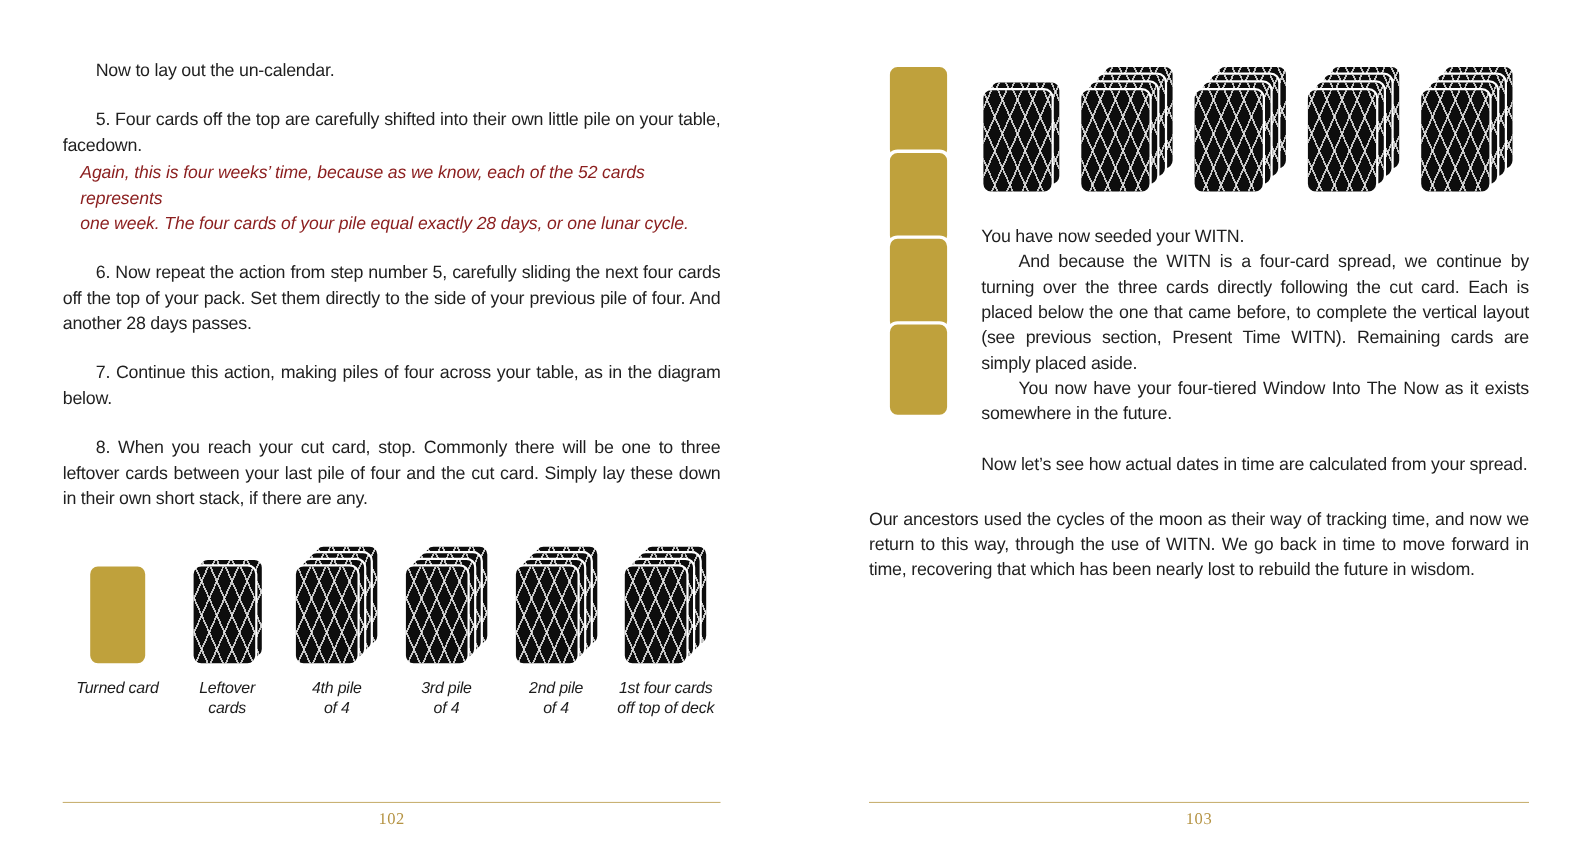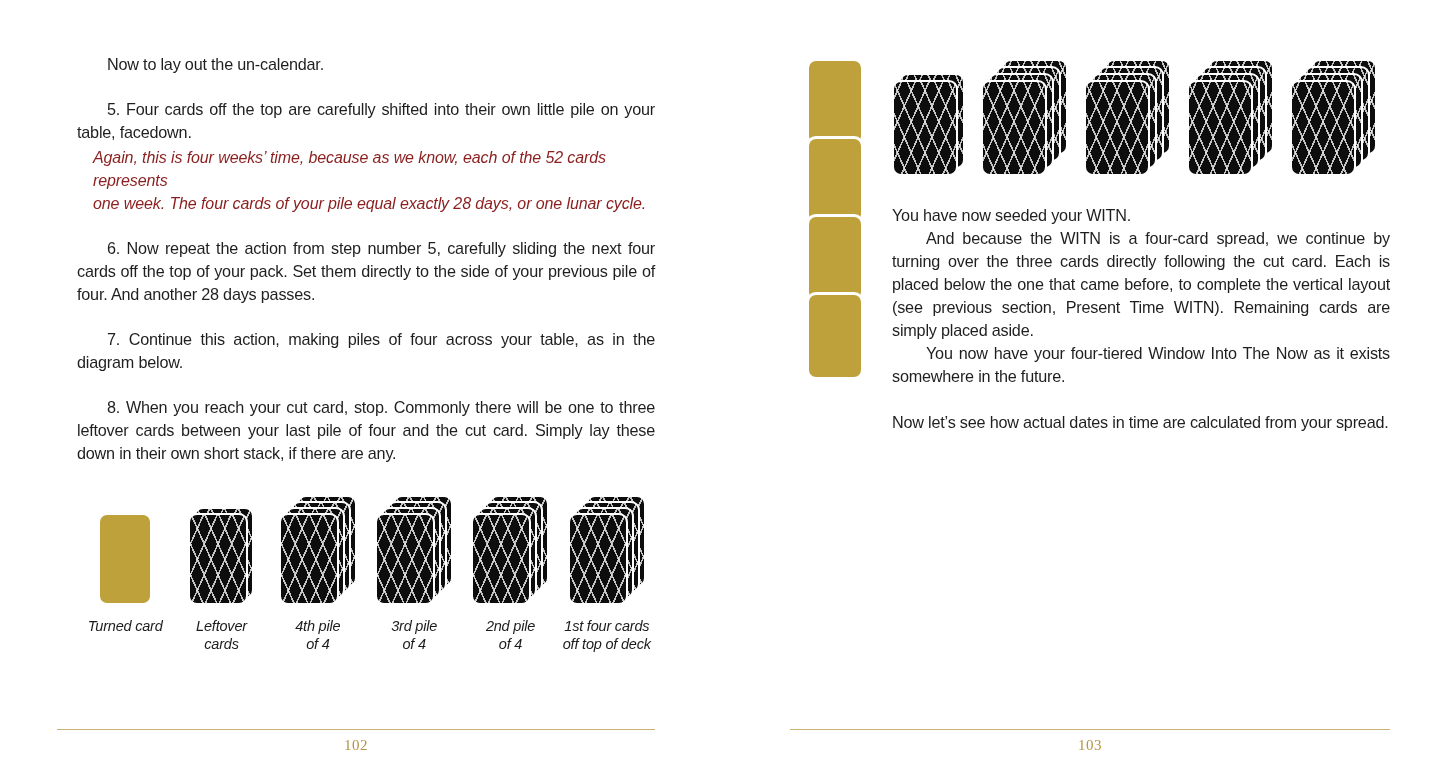--- a/index.html
+++ b/index.html
@@ -7,21 +7,21 @@
     --heading-gold:#c29b3e;
     --note-red:#8b1e1e;
     --footer-gold:#b59343;
     --rule-gold:#c9b274;
     --card-black:#0d0d0d;
     --body-ink:#1f1f1f;
   }
   html,body{margin:0;padding:0;width:1445px;height:774px;overflow:hidden;background:#fff;}
   body{font-family:"Liberation Sans",sans-serif;color:var(--body-ink);}
   .page{position:absolute;top:0;height:774px;box-sizing:border-box;background:#fff;}
-  .page-left{left:0;width:722px;padding:53px 67px 0 77px;}
+  .page-left{left:0;width:722px;padding:53px 67px 0 57px;}
   .page-right{left:723px;width:722px;padding:58px 55px 0 67px;}
   p{margin:0;font-size:16.2px;line-height:23px;letter-spacing:-0.2px;text-align:justify;}
   .single{text-align:left;}
   .indent{text-indent:30px;}
   .gap{margin-top:22px;}
   .note{margin-top:2px;margin-left:16px;color:var(--note-red);font-style:italic;}
   .note div{font-size:16px;line-height:23px;letter-spacing:-0.1px;}
   
   .pile{position:relative;flex:none;}
   .card{position:absolute;border-radius:9px;border:2px solid #fff;box-sizing:border-box;}
@@ -194,17 +194,18 @@
           </div>
         </div>
       <div class="rp-text">
         <p class="single">You have now seeded your WITN.</p>
         <p class="indent2">And because the WITN is a four-card spread, we continue by turning over the three cards directly following the cut card. Each is placed below the one that came before, to complete the vertical layout (see previous section, Present Time WITN). Remaining cards are simply placed aside.</p>
         <p class="indent2">You now have your four-tiered Window Into The Now as it exists somewhere in the future.</p>
         <p class="nowlets">Now let’s see how actual dates in time are calculated from your spread.</p>
       </div>
     </div>
   </div>
+  <p class="ancestors">Our ancestors used the cycles of the moon as their way of tracking time, and now we return to this way, through the use of WITN. We go back in time to move forward in time, recovering that which has been nearly lost to rebuild the future in wisdom.</p>
   <div class="footer footer-right">
     <div class="rule"></div>
     <div class="pagenum">103</div>
   </div>
 </div>
 
 </body></html>

